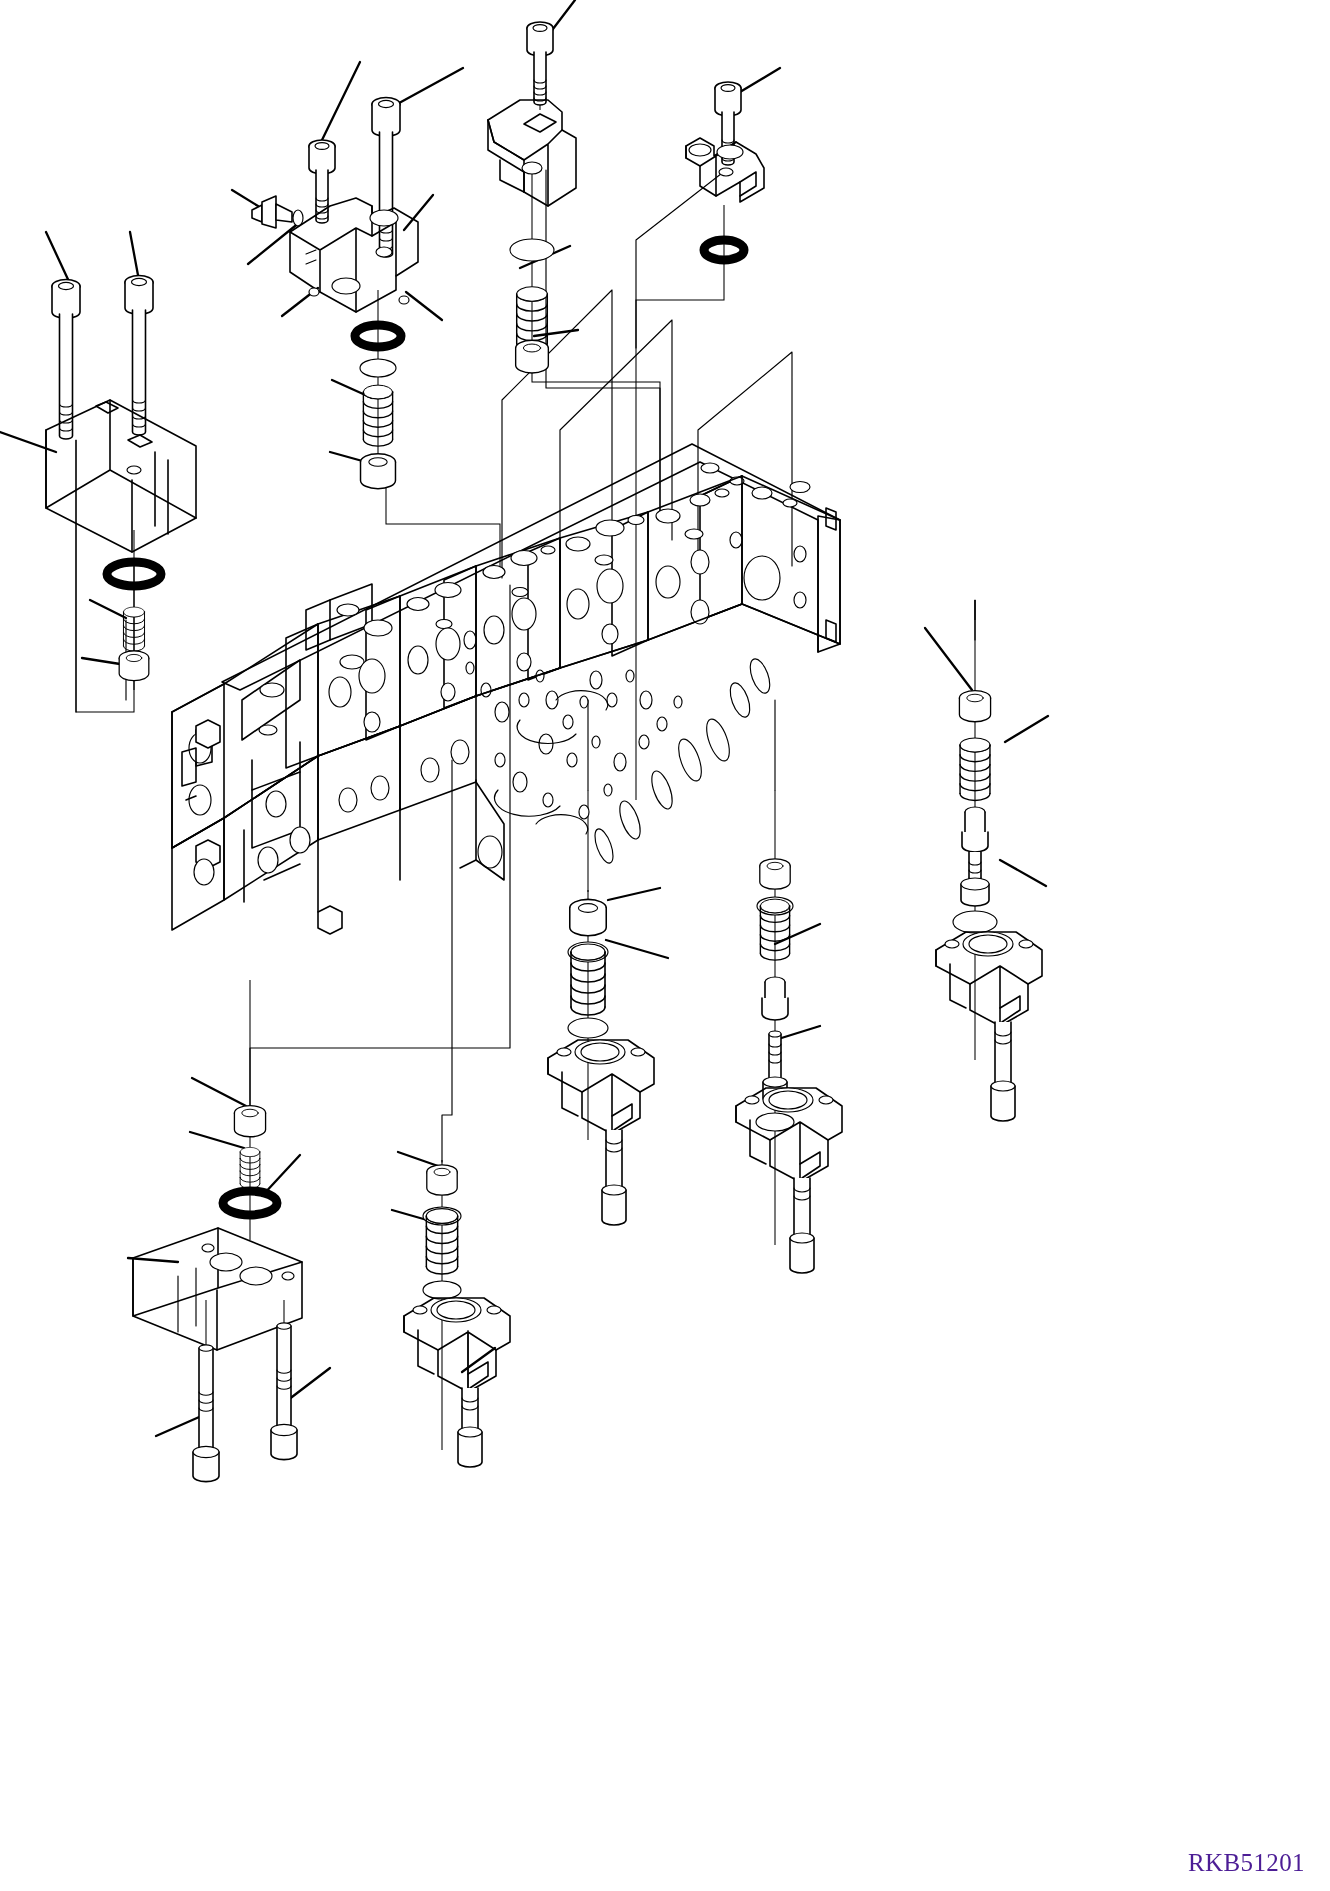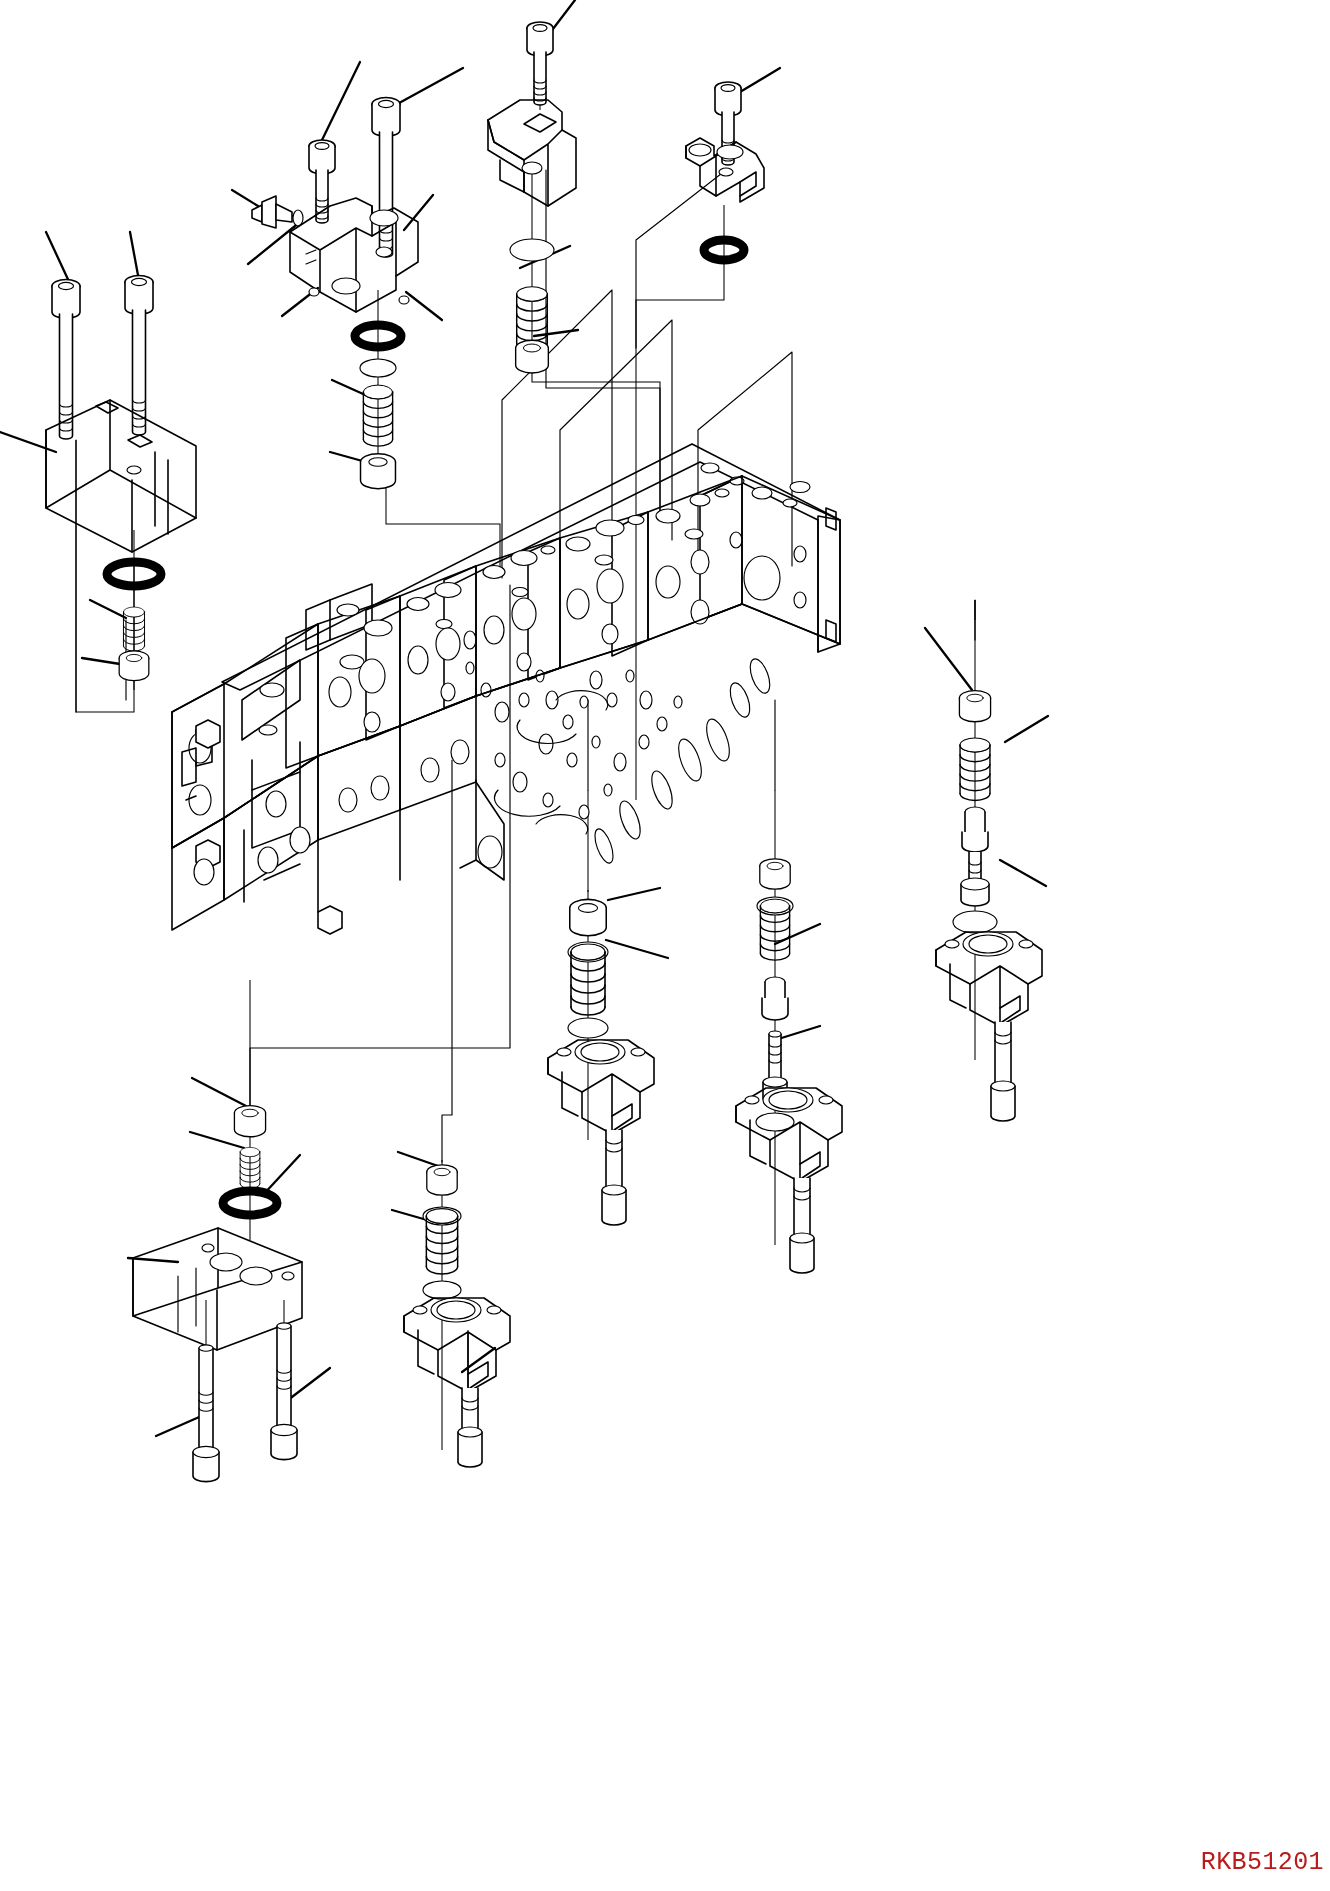--- a/index.html
+++ b/index.html
@@ -12,23 +12,23 @@
   #sheet{position:absolute;inset:0;width:1330px;height:1891px;}
   #sheet svg{display:block;width:1330px;height:1891px;}
   .ln{fill:none;stroke:#000;stroke-width:1.6;stroke-linecap:round;stroke-linejoin:round;}
   .thin{fill:none;stroke:#000;stroke-width:1.15;stroke-linecap:round;stroke-linejoin:round;}
   .ctr{fill:none;stroke:#000;stroke-width:1.05;}
   .wh{fill:#ffffff;stroke:#000;stroke-width:1.6;stroke-linejoin:round;stroke-linecap:round;}
   .whT{fill:#ffffff;stroke:#000;stroke-width:1.15;stroke-linejoin:round;stroke-linecap:round;}
   .oring{fill:none;stroke:#000;stroke-width:9;}
   .leader{fill:none;stroke:#000;stroke-width:2.3;stroke-linecap:round;}
   #drawing-code{
-    position:absolute;right:6px;bottom:14px;
-    font-size:25px;letter-spacing:.4px;color:#b91c1c;
-    font-family:Liberation Mono, monospace;
+    position:absolute;right:25px;bottom:14px;
+    font-size:25px;letter-spacing:.4px;color:#4c1d95;
+    font-family:Liberation Serif, serif;
     white-space:nowrap;
   }
 </style>
 </head>
 <body>
 
 <div id="sheet">
 <svg viewBox="0 0 1330 1891" xmlns="http://www.w3.org/2000/svg">
 
   <rect x="0" y="0" width="1330" height="1891" fill="#ffffff"></rect>

